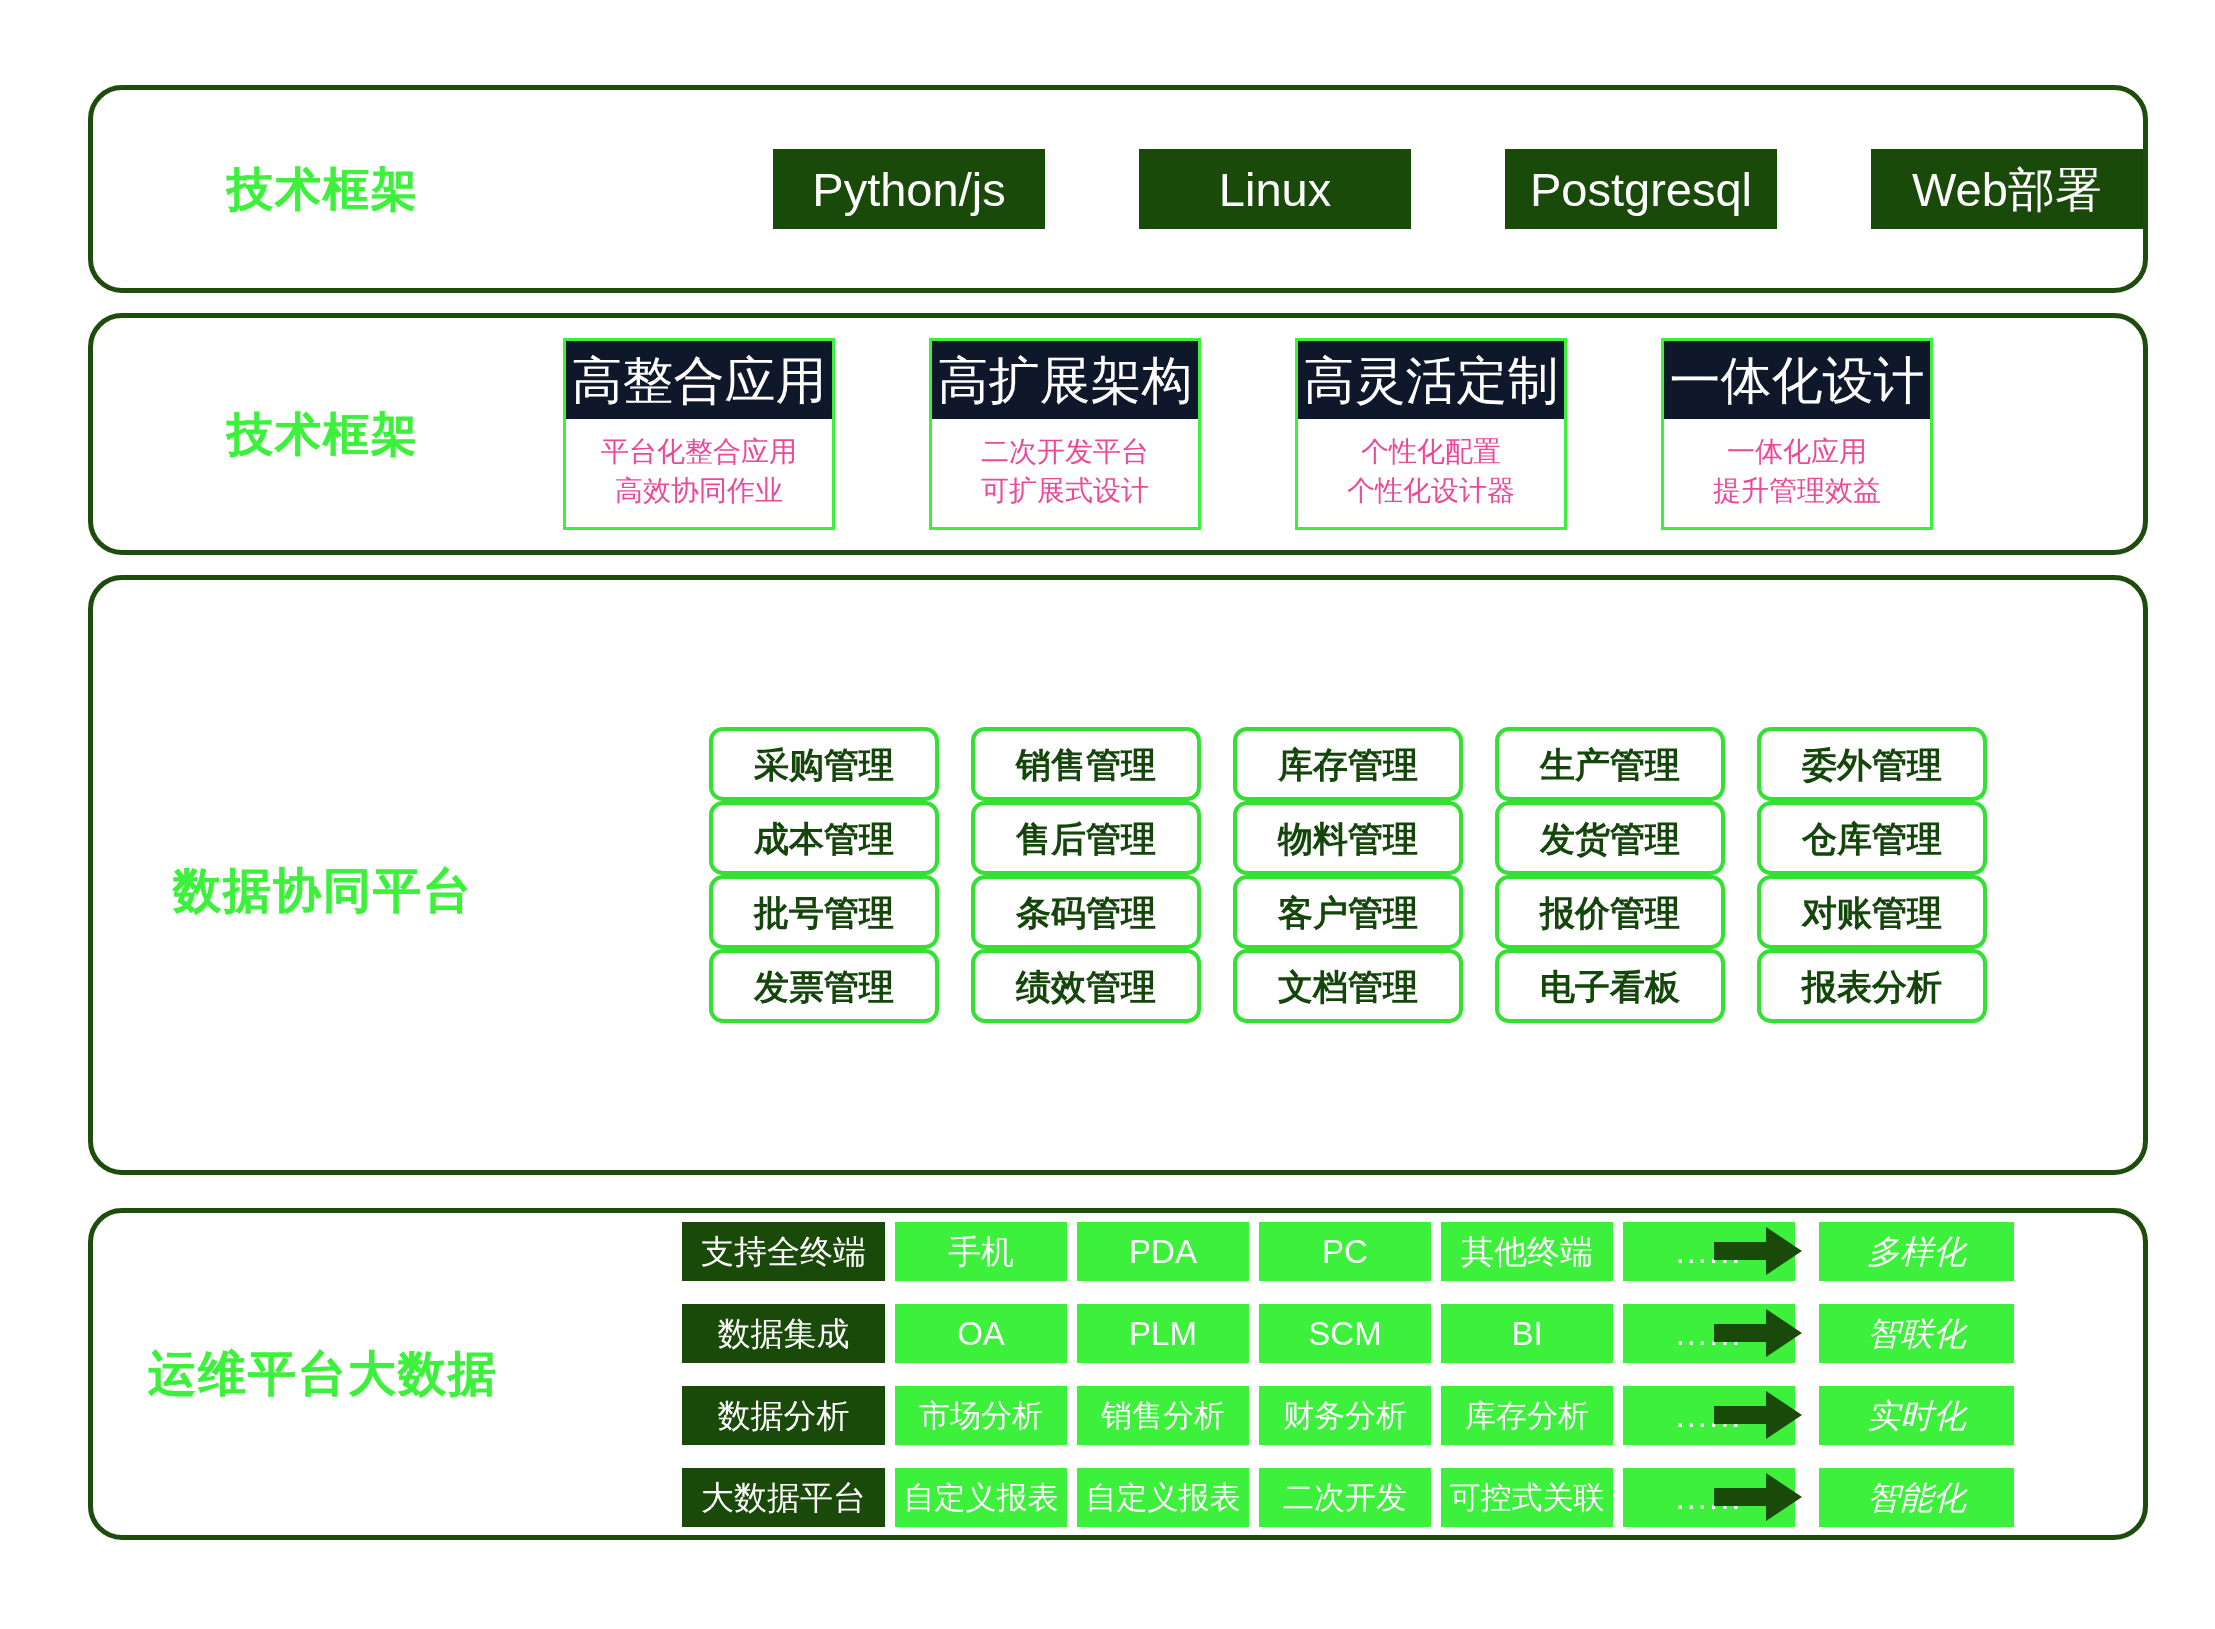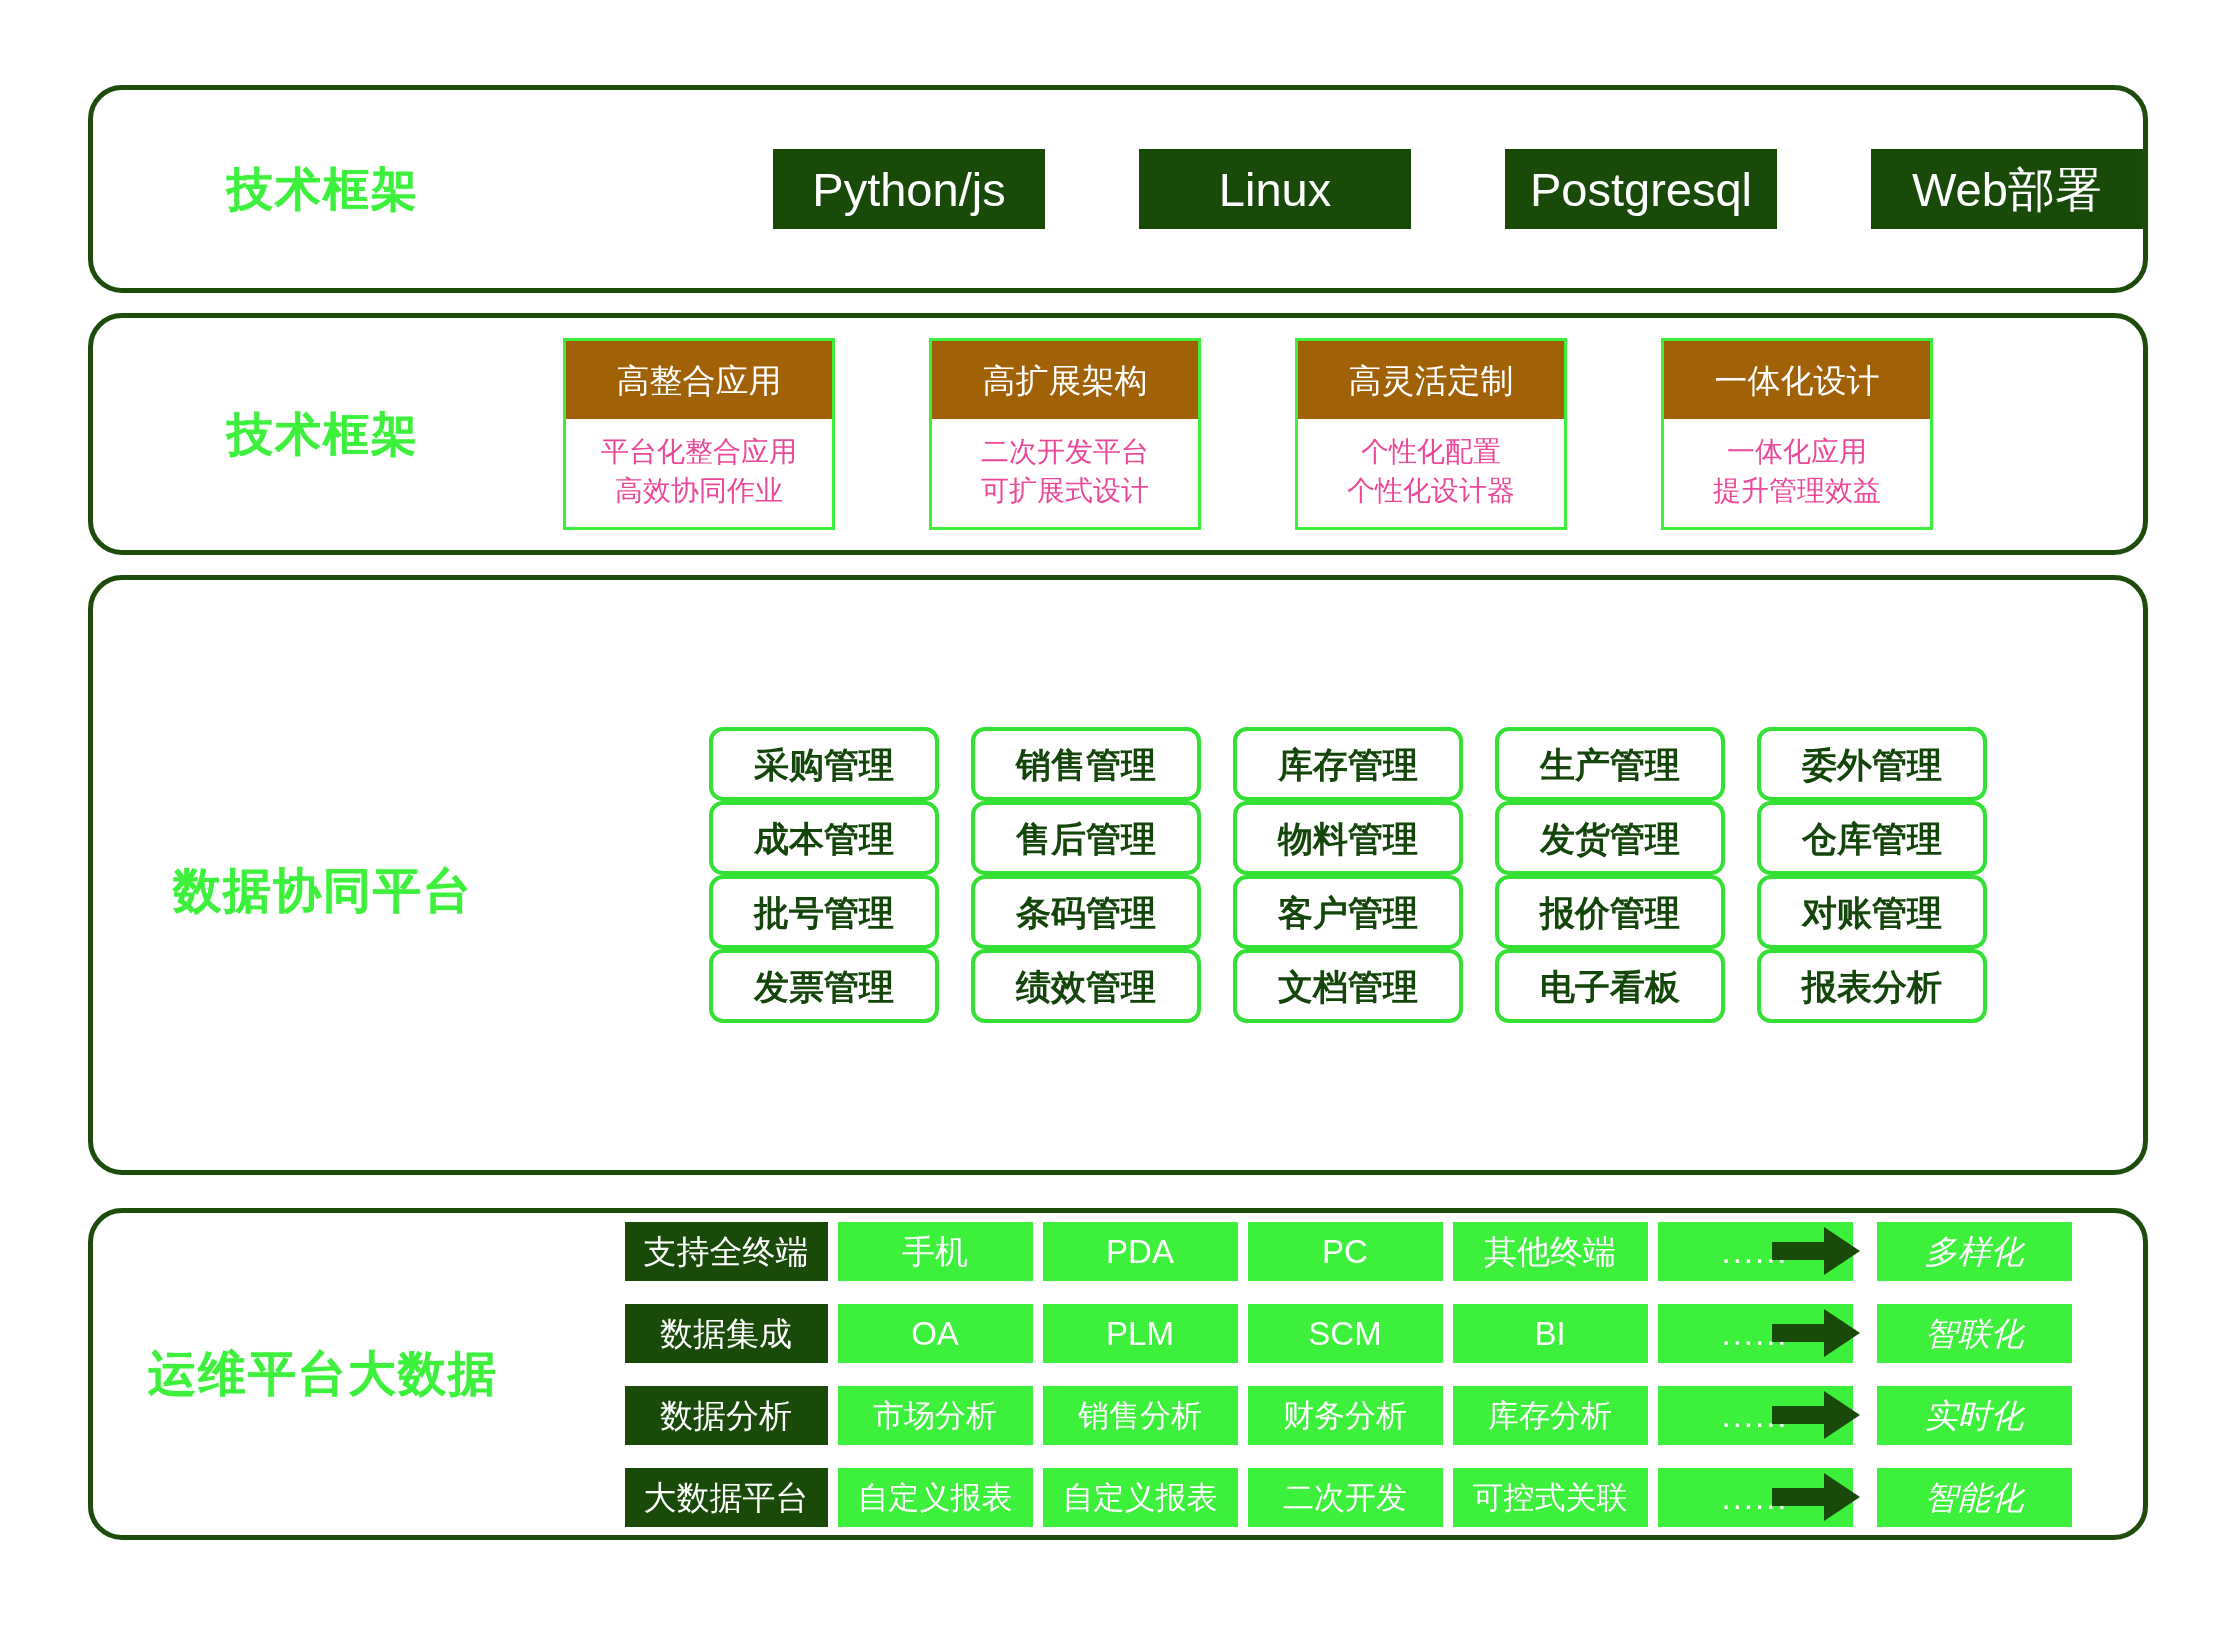--- a/index.html
+++ b/index.html
@@ -77,23 +77,23 @@
   }
   .feature-card {
     width: 272px;
     border: 3px solid #3cf03c;
     box-sizing: border-box;
     background: #ffffff;
     display: flex;
     flex-direction: column;
   }
   .feature-card-head {
-    background: #a16207;
-    color: #ffffff;
-    font-size: 33px;
+    background: #0f172a;
+    color: #ffffff;
+    font-size: 51px;
     height: 78px;
     display: flex;
     align-items: center;
     justify-content: center;
     line-height: 1;
     white-space: nowrap;
   }
   .feature-card-body {
     color: #ec4899;
     font-size: 28px;
@@ -152,21 +152,21 @@
     background: #1a4a0a;
     color: #ffffff;
     font-size: 33px;
     display: flex;
     align-items: center;
     justify-content: center;
     line-height: 1;
     white-space: nowrap;
   }
   .bd-cell {
-    width: 195px;
+    width: 172px;
     height: 59px;
     background: #3cf03c;
     color: #ffffff;
     font-size: 33px;
     display: flex;
     align-items: center;
     justify-content: center;
     line-height: 1;
     white-space: nowrap;
   }

